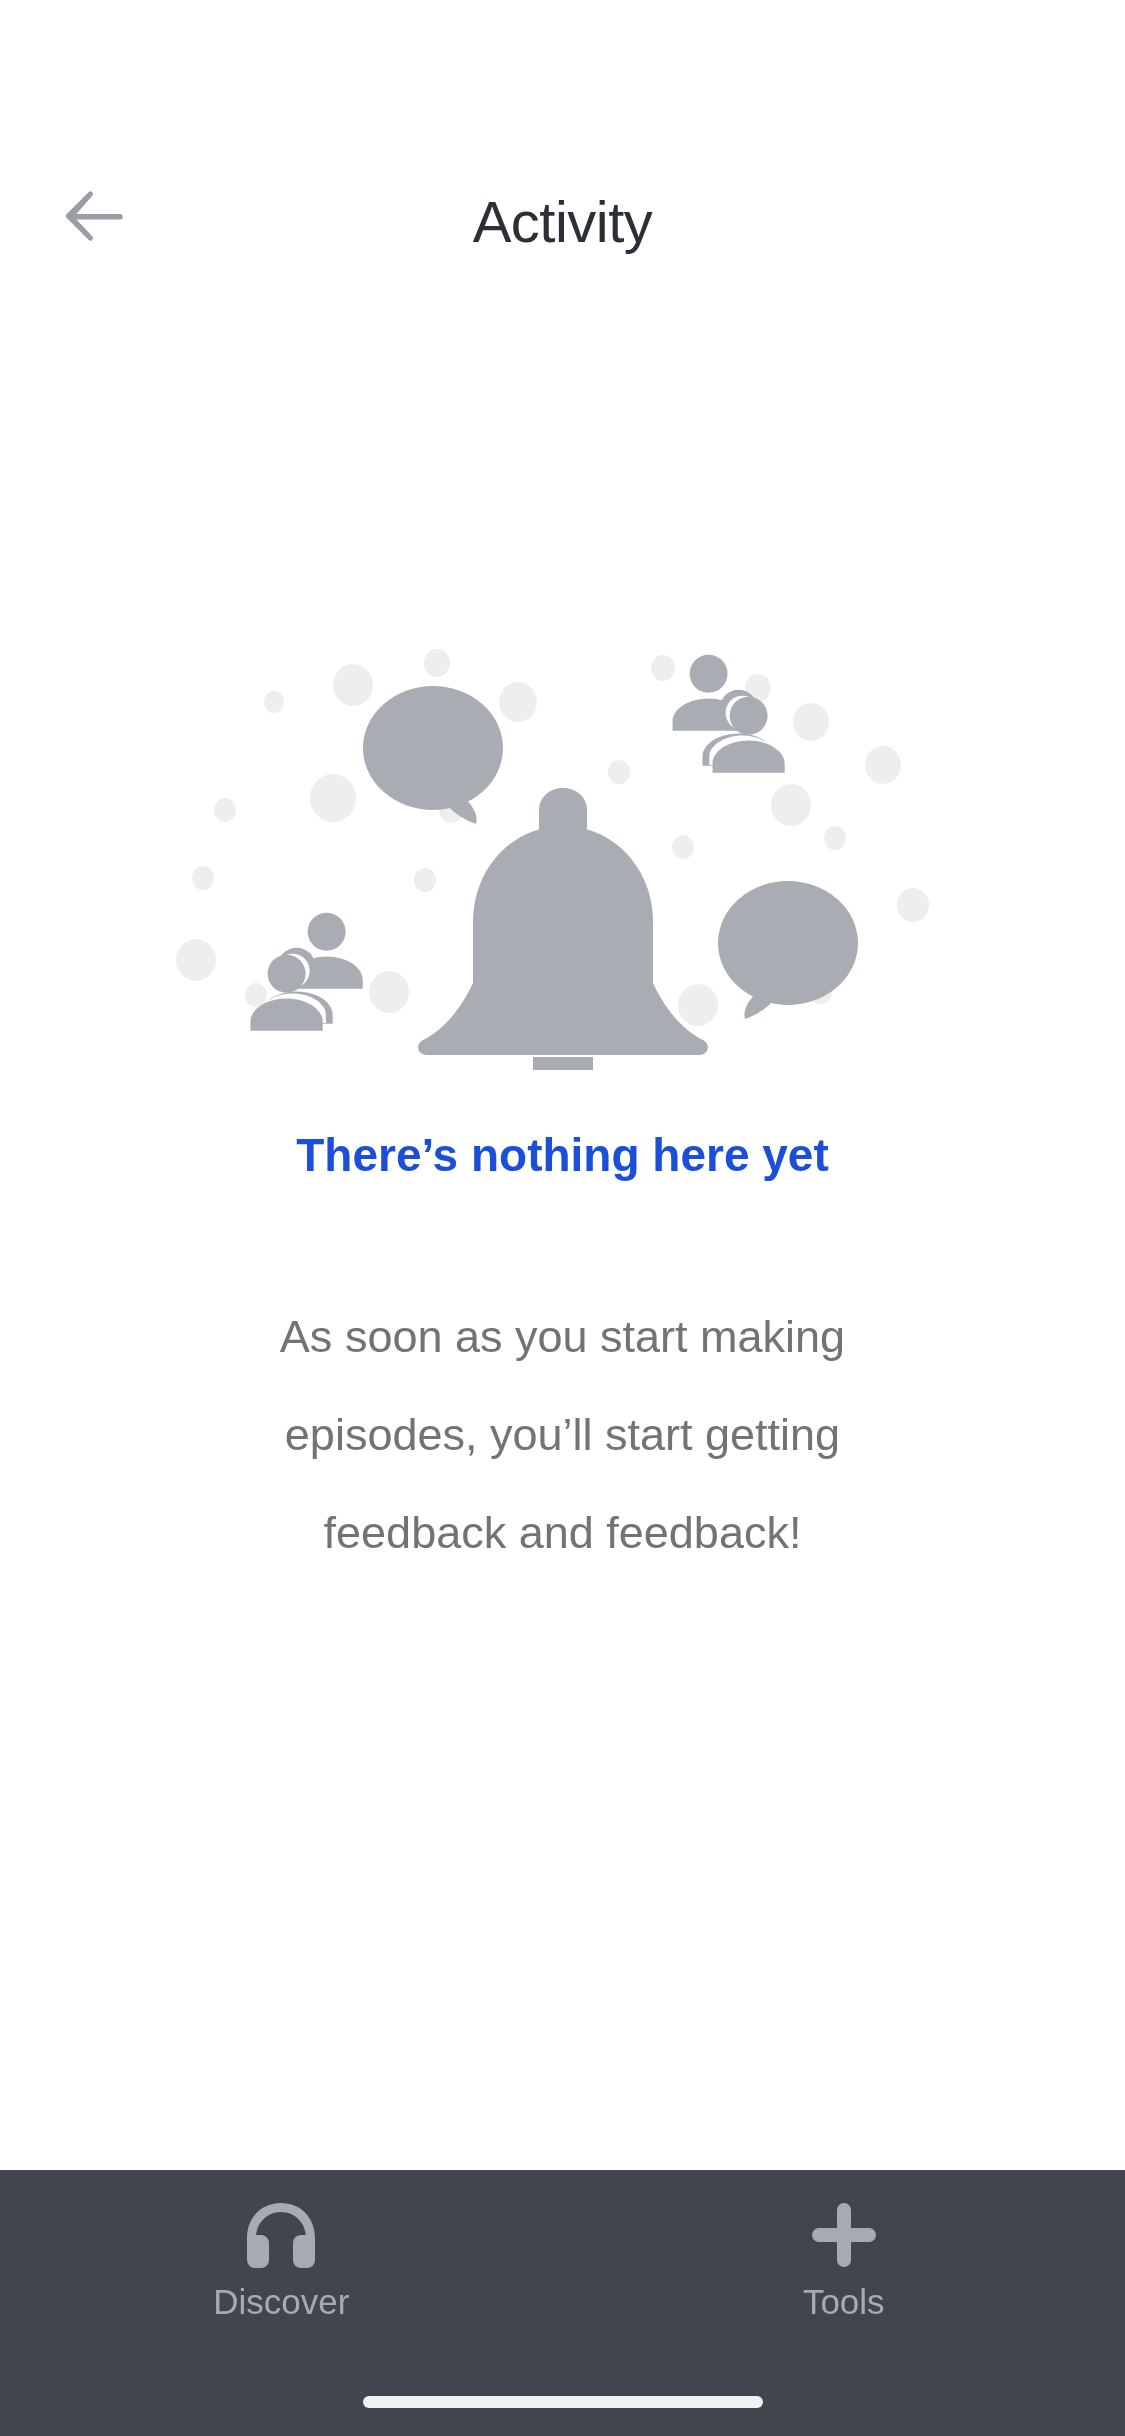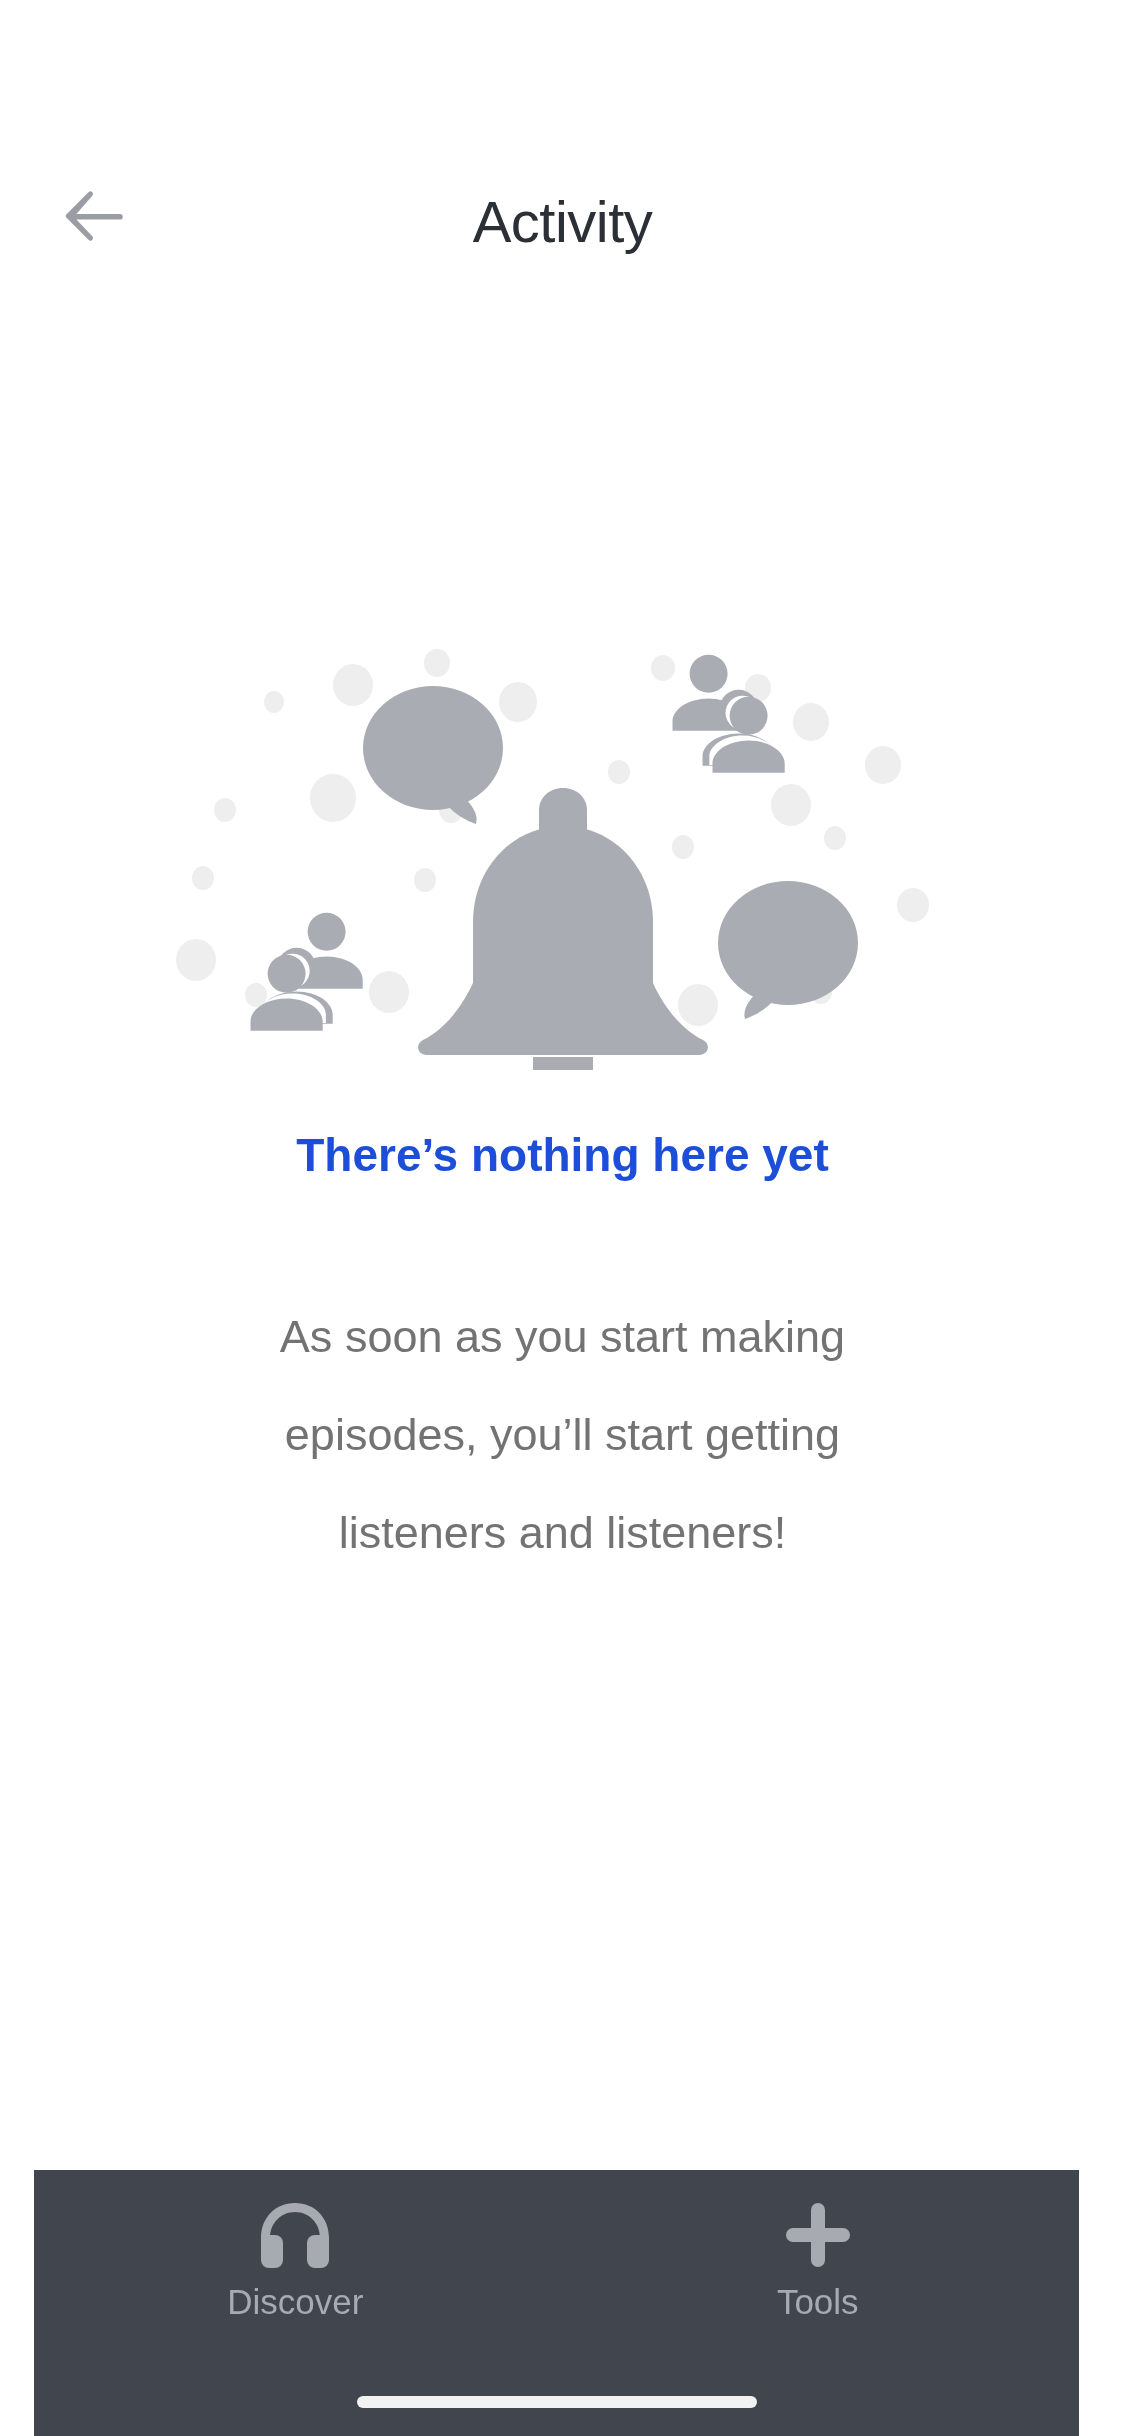--- a/index.html
+++ b/index.html
@@ -75,23 +75,22 @@
   }
   .empty-body {
     position:absolute; left:50%; transform:translateX(-50%); top:1288px;
     width:860px; text-align:center;
     font-size:45px; font-weight:400; color:#737373;
     line-height:98px;
   }
 
   
   .tabbar {
-    position:absolute; left:0; bottom:0; width:1045px; height:266px;
+    position:absolute; left:0; bottom:0; width:1125px; height:266px;
     background:#41454d;
-    margin-left:34px;
   }
   .tabs { display:flex; width:100%; padding-top:22px; }
   .tab {
     flex:1; display:flex; flex-direction:column;
     align-items:center; justify-content:flex-start;
     cursor:pointer; height:150px;
   }
   .tab .ticon { height:86px; display:flex; align-items:center; justify-content:center; }
   .tab .tlabel {
     font-size:35px; color:#a7abb1; margin-top:4px; letter-spacing:0px;
@@ -177,21 +176,21 @@
         <path d="M312 326 l176 0 l0 12 c0 0 16 44 52 62 c8 4 6 15 -4 15 l-272 0 c-10 0 -12 -11 -4 -15 c36 -18 52 -62 52 -62 z"></path>
         <path d="M370 417 l60 0 l0 14 a30 30 0 0 1 -60 0 z"></path>
       </g>
     </svg>
   </div>
 
   <div class="empty-title">There’s nothing here yet</div>
   <div class="empty-body">
     <div>As soon as you start making</div>
     <div>episodes, you’ll start getting</div>
-    <div>listeners and listeners!</div>
+    <div>feedback and feedback!</div>
   </div>
 
   <div class="tabbar">
     <div class="tabs">
       <div class="tab">
         <span class="ticon">
           <svg width="84" height="76" viewBox="0 0 84 76">
             <path d="M42 6 C22 6 8 21 8 41 l0 16 l9 0 l0 -16 C17 26 28 15 42 15 s25 11 25 26 l0 16 l9 0 l0 -16 C76 21 62 6 42 6 z" fill="#a7abb1"></path>
             <rect x="8" y="38" width="22" height="33" rx="8" fill="#a7abb1"></rect>
             <rect x="54" y="38" width="22" height="33" rx="8" fill="#a7abb1"></rect>

